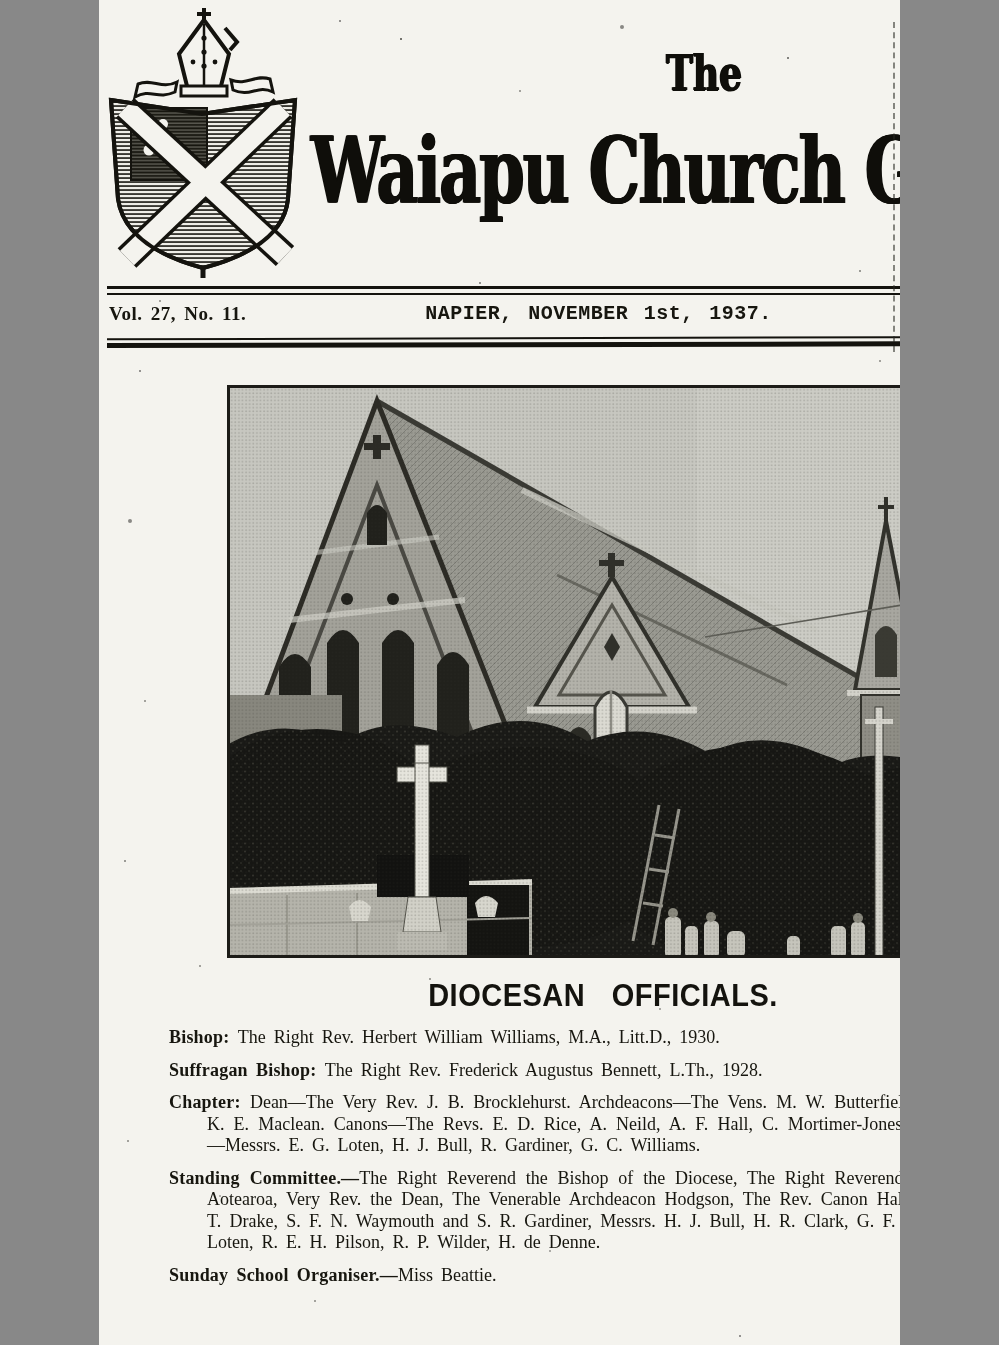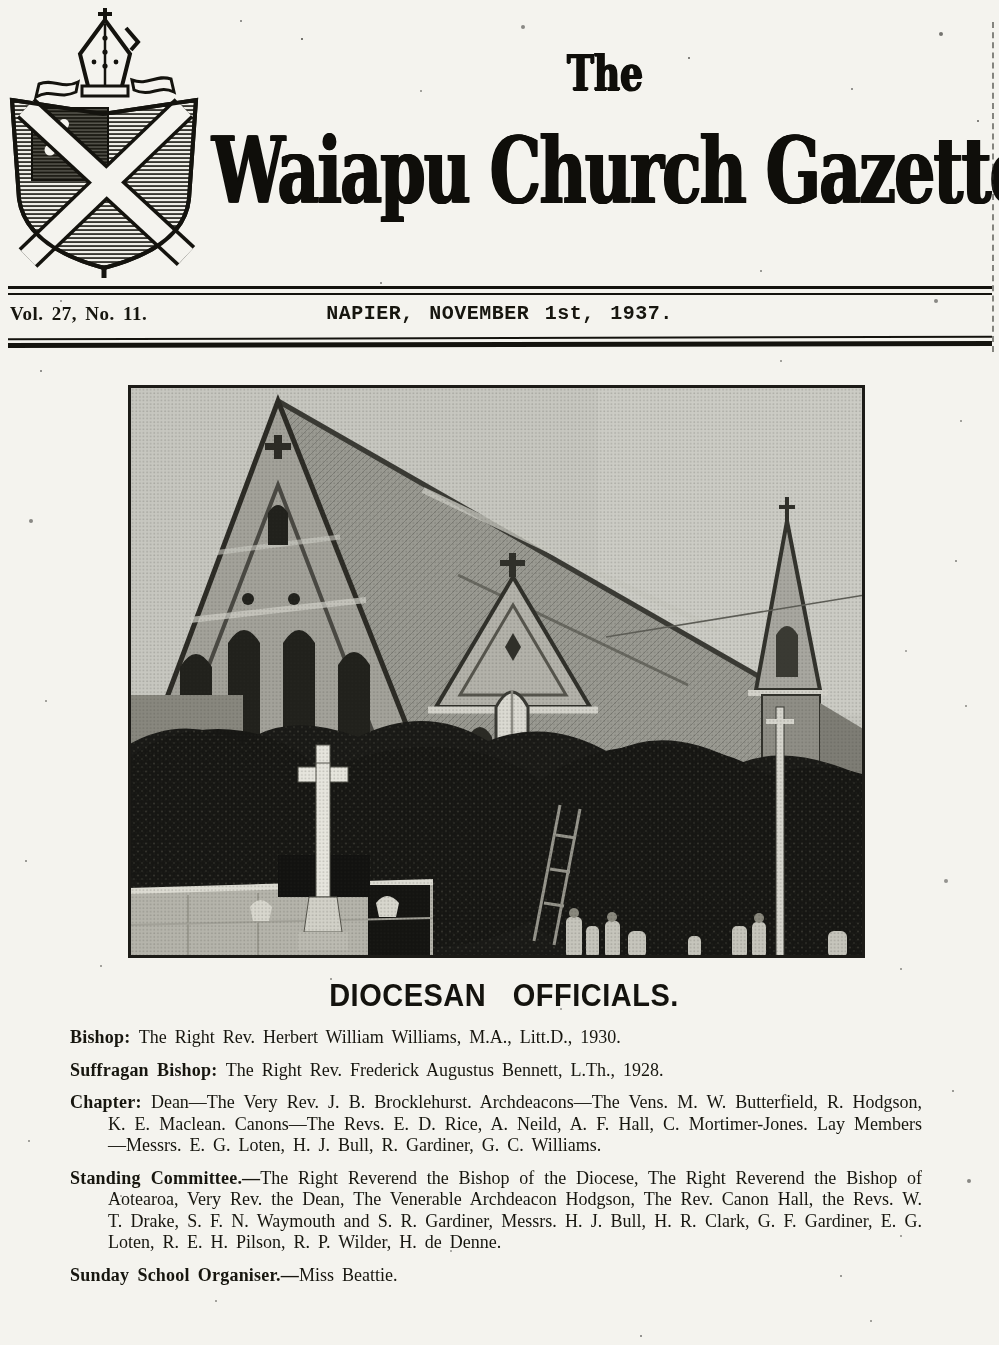--- a/index.html
+++ b/index.html
@@ -1,17 +1,17 @@
 <!DOCTYPE html>
 <html><head>
 <meta charset="utf-8">
 <style>
   html,body{margin:0;padding:0;background:#888;}
   .page{
-    position:relative;width:999px;height:1345px;margin:0 auto;
+    position:relative;width:801px;height:1345px;margin:0 auto;
     background:#f4f3ee;overflow:hidden;
     font-family:"Liberation Serif",serif;color:#17160f;
   }
   
   .crest{position:absolute;left:6px;top:4px;}
   .blackletter{
     font-family:"DejaVu Serif",serif;font-weight:bold;color:#0f0e0a;
     text-shadow:0.9px 0 0 #0f0e0a,-0.9px 0 0 #0f0e0a,0 0.6px 0 #0f0e0a;
     white-space:nowrap;
   }

